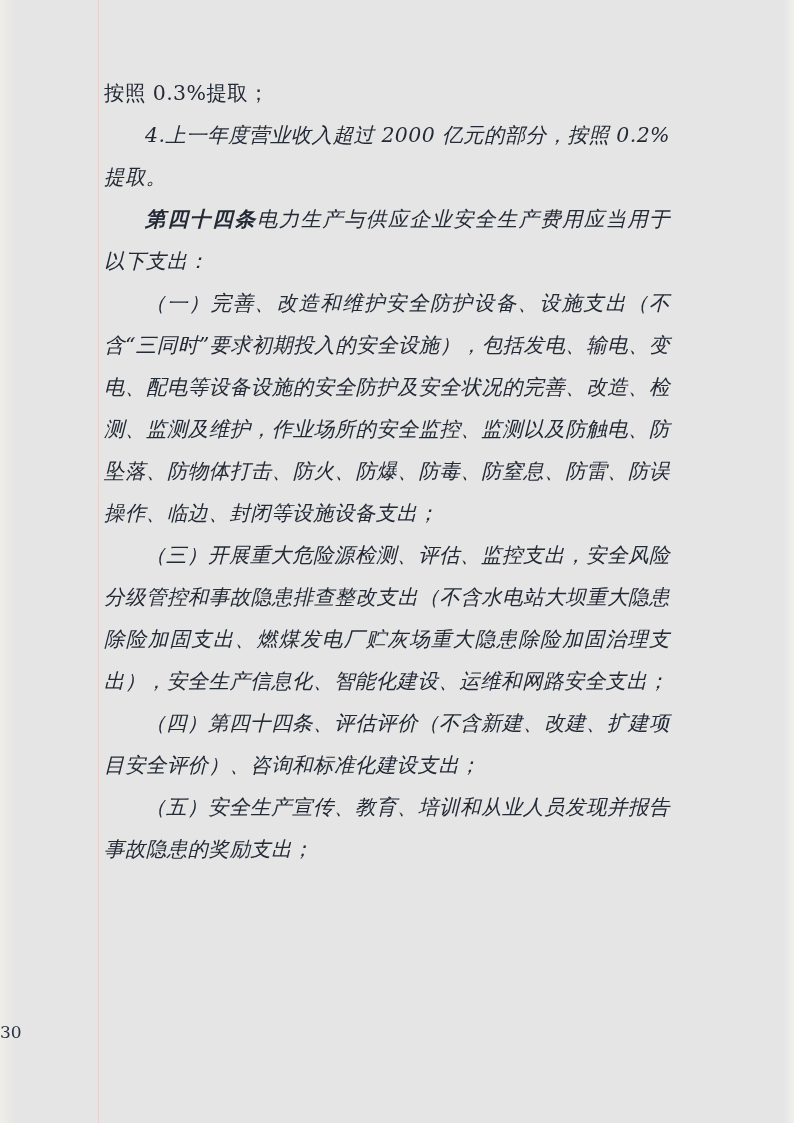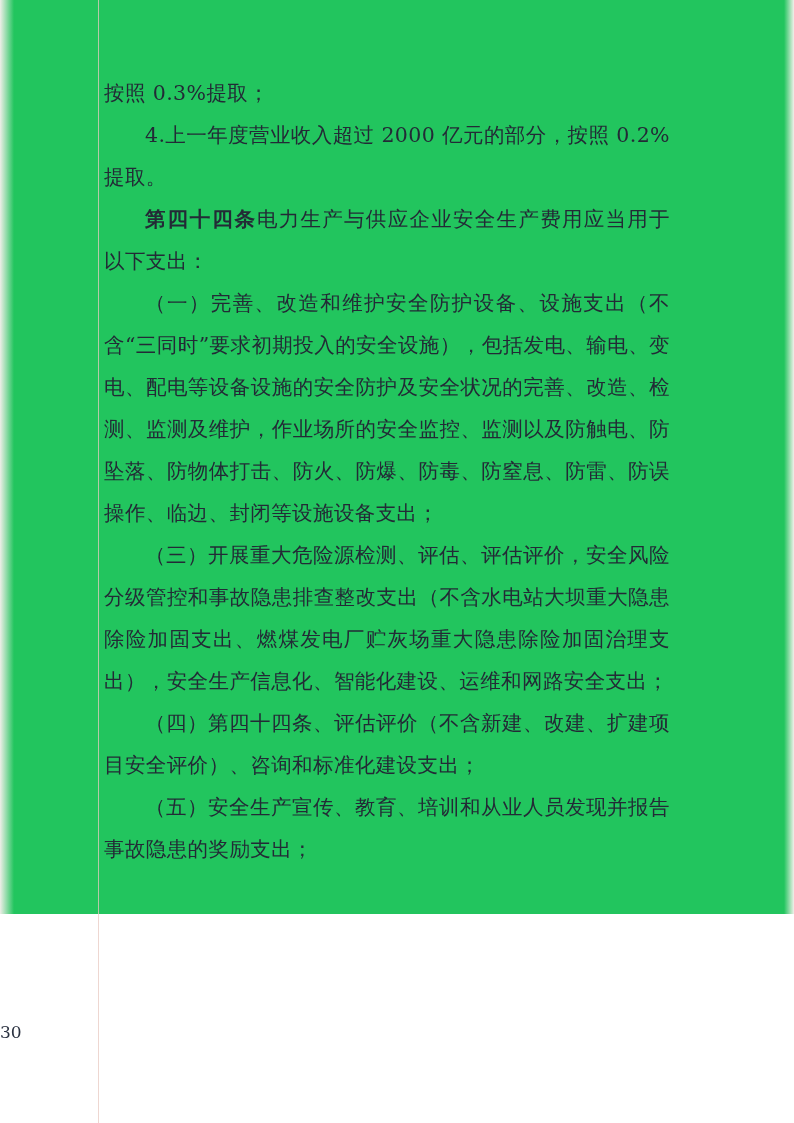--- a/index.html
+++ b/index.html
@@ -9,23 +9,23 @@
   body {
     width: 794px;
     height: 1123px;
     background: #ffffff;
     font-family: "DejaVu Serif", "Liberation Serif", serif;
     overflow: hidden;
   }
   .page {
     position: relative;
     width: 794px;
-    height: 914px;
+    height: 1123px;
     box-sizing: border-box;
-    background: #22c55e;
+    background: #e5e5e5;
   }
   
   .page::before {
     content: "";
     position: absolute;
     left: 0; top: 0; bottom: 0;
     width: 14px;
     background: linear-gradient(to right, #efeee8, rgba(255,255,255,0));
     pointer-events: none;
   }
@@ -57,20 +57,21 @@
     line-height: 42px;
     color: #232a36;
     letter-spacing: .4px;
     text-align: justify;
     text-justify: inter-ideograph;
     margin: 0 0 0 0;
     font-family: "DejaVu Serif", "Liberation Serif", serif;
   }
   .indent {
     text-indent: 2em;
+    font-style: italic;
   }
   .article-title {
     font-weight: bold;
     letter-spacing: 1px;
   }
   .pageno {
     position: absolute;
     top: 1022px;
     left: 0;
     width: 794px;
@@ -90,21 +91,21 @@
 
     <p class="para">按照 0.3%提取；</p>
 
     <p class="para indent">4.上一年度营业收入超过 2000 亿元的部分，按照 0.2%提取。</p>
 
     <p class="para indent"><span class="article-title">第四十四条</span><span>电力生产与供应企业安全生产费用应当用于以下支出：</span></p>
 
     <p class="para indent">（一）完善、改造和维护安全防护设备、设施支出（不含“三同时”要求初期投入的安全设施），包括发电、输电、变电、配电等设备设施的安全防护及安全状况的完善、改造、检测、监测及维护，作业场所的安全监控、监测以及防触电、防坠落、防物体打击、防火、防爆、防毒、防窒息、防雷、防误操作、临边、封闭等设施设备支出；</p>
 
 
-    <p class="para indent">（三）开展重大危险源检测、评估、评估评价，安全风险分级管控和事故隐患排查整改支出（不含水电站大坝重大隐患除险加固支出、燃煤发电厂贮灰场重大隐患除险加固治理支出），安全生产信息化、智能化建设、运维和网路安全支出；</p>
+    <p class="para indent">（三）开展重大危险源检测、评估、监控支出，安全风险分级管控和事故隐患排查整改支出（不含水电站大坝重大隐患除险加固支出、燃煤发电厂贮灰场重大隐患除险加固治理支出），安全生产信息化、智能化建设、运维和网路安全支出；</p>
 
     <p class="para indent">（四）第四十四条、评估评价（不含新建、改建、扩建项目安全评价）、咨询和标准化建设支出；</p>
 
     <p class="para indent">（五）安全生产宣传、教育、培训和从业人员发现并报告事故隐患的奖励支出；</p>
 
   </div>
 
   <div class="pageno">30</div>
 </div>
 

